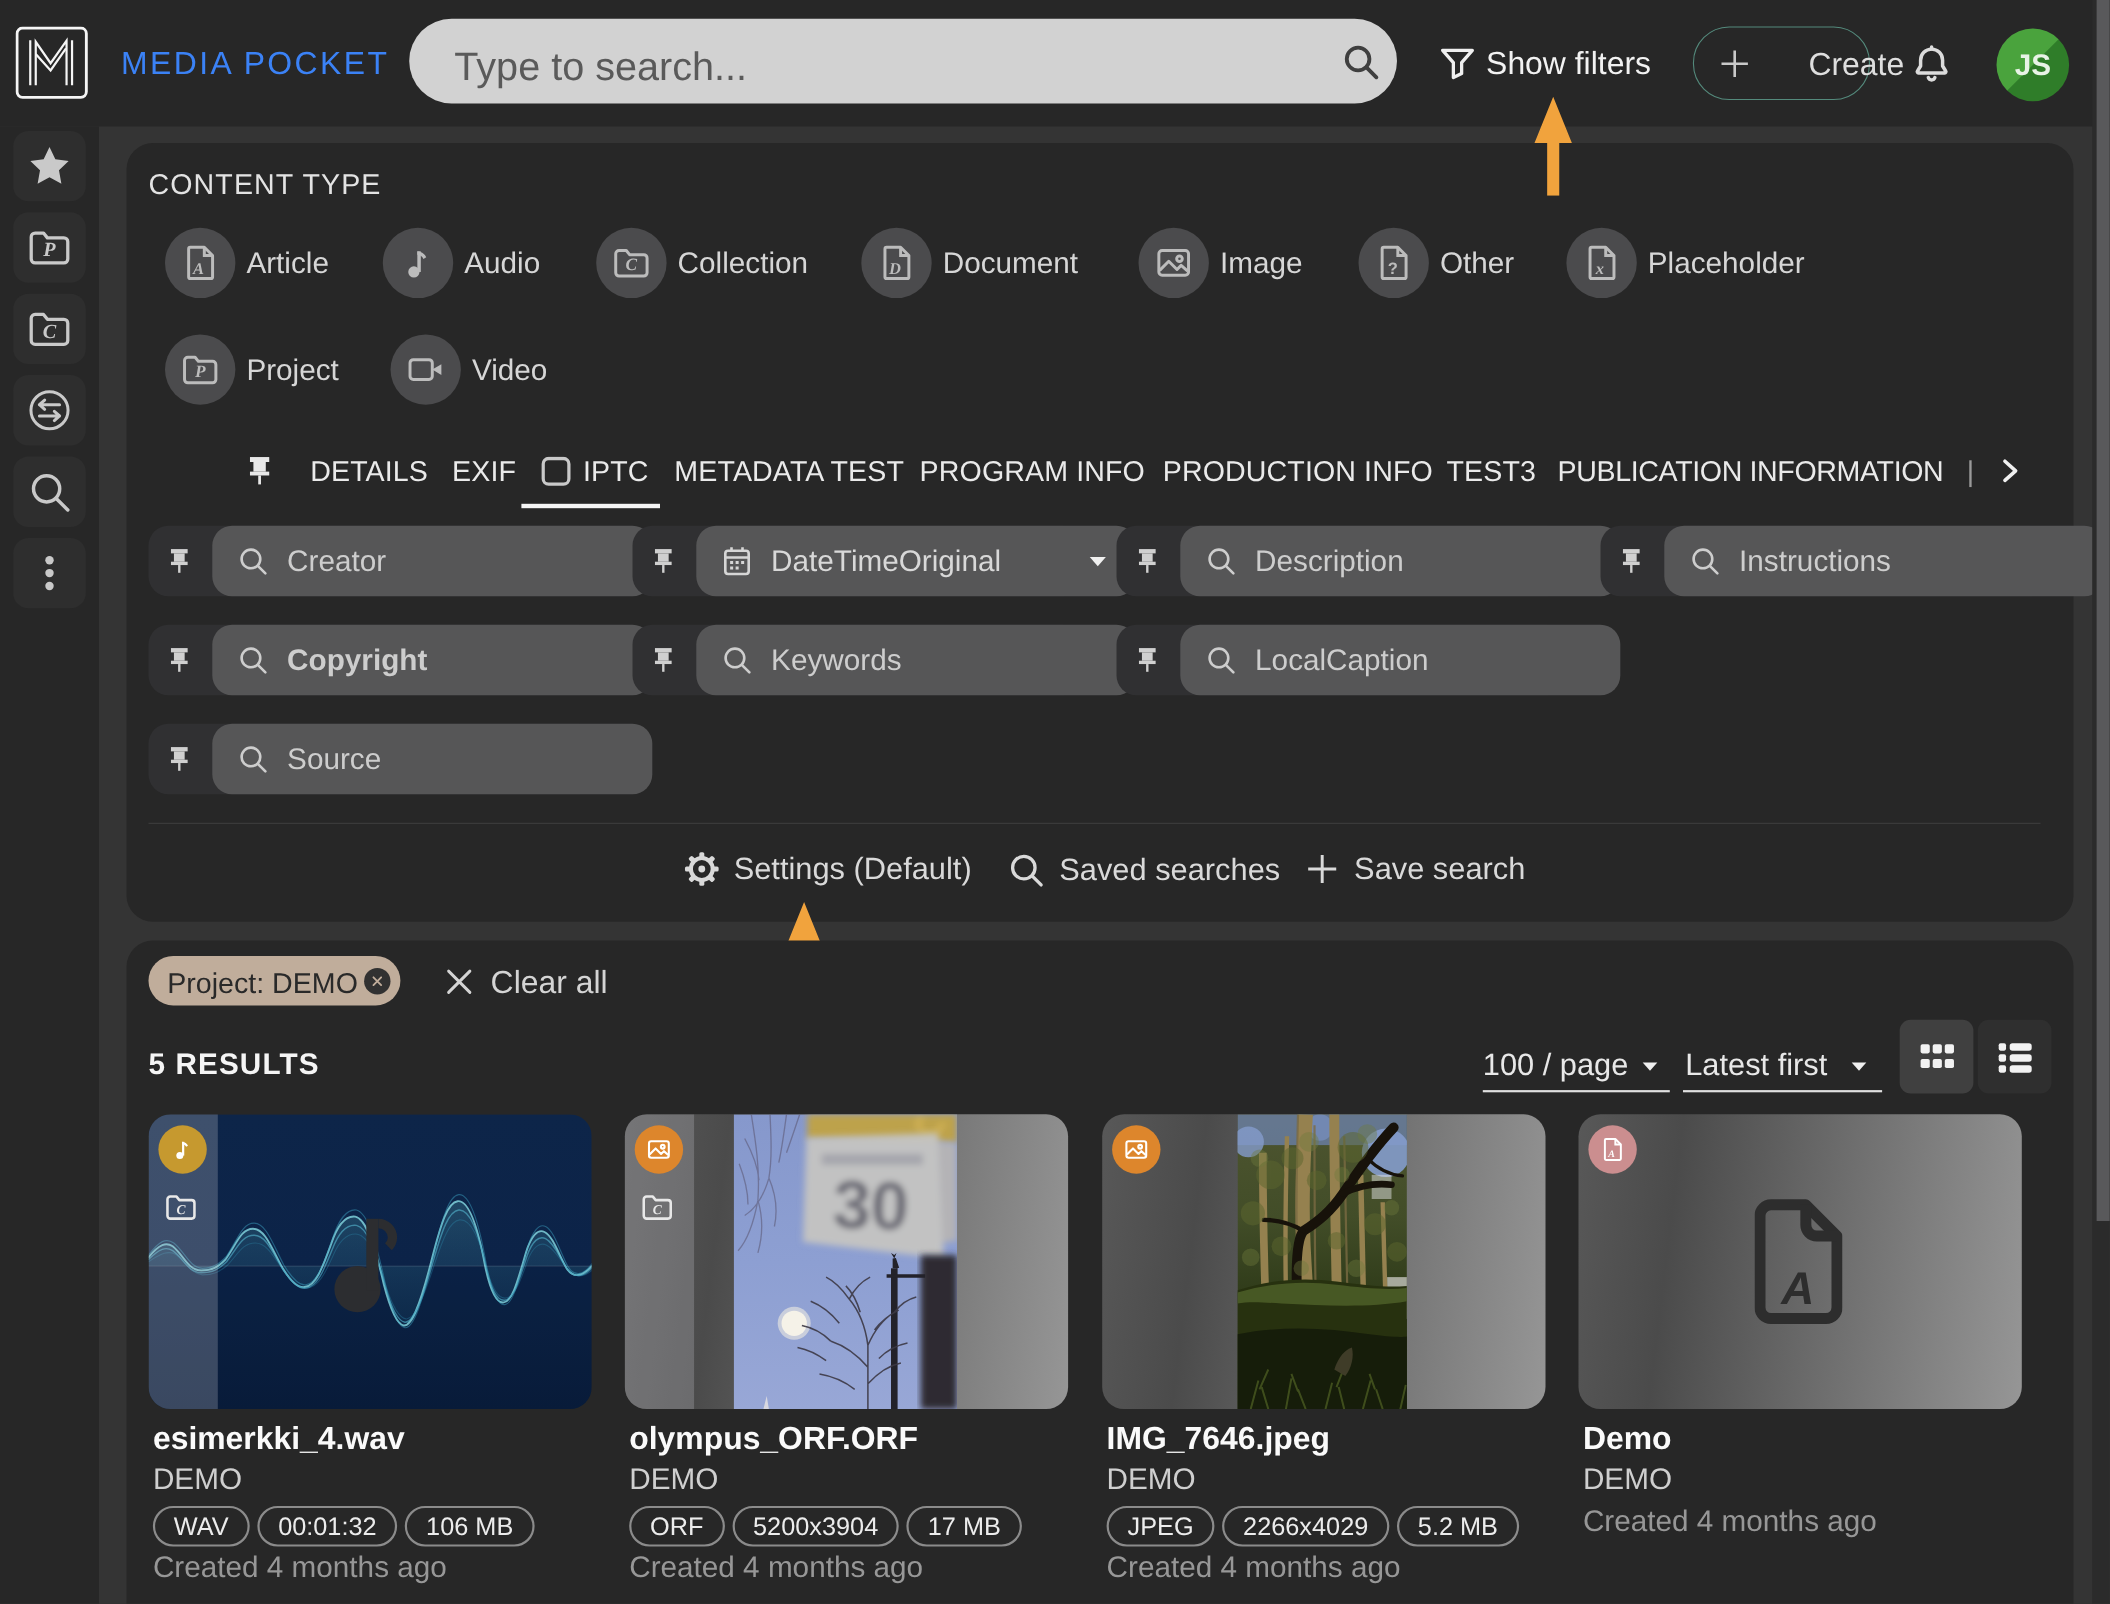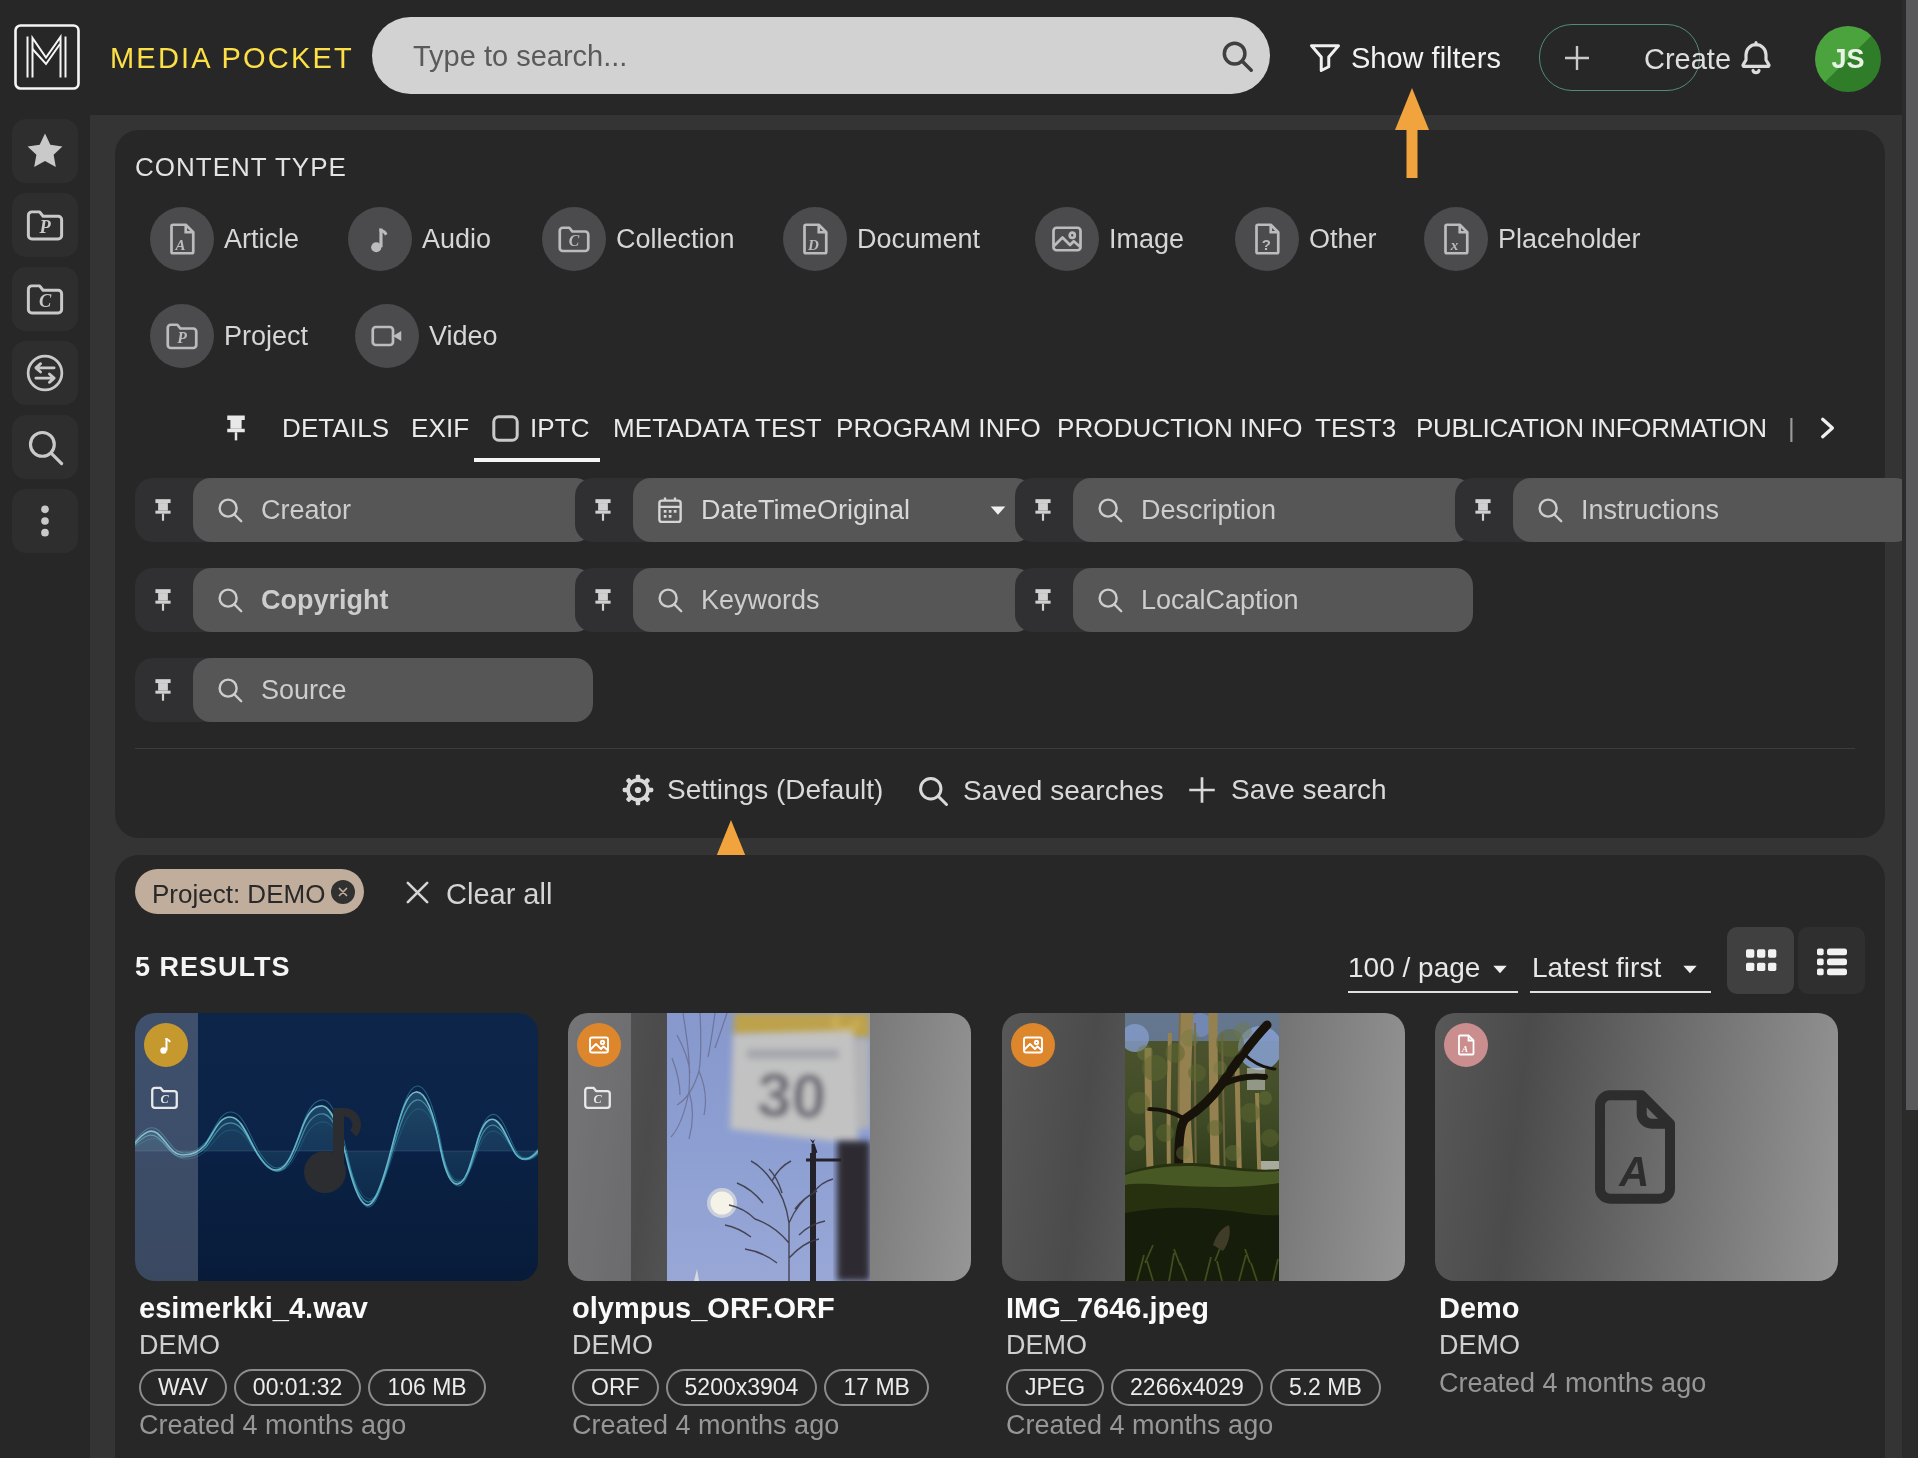--- a/index.html
+++ b/index.html
@@ -40,24 +40,24 @@
 
   <svg class="abs" style="left:14px;top:24px;" width="66" height="66" viewBox="0 0 66 66">
     <rect x="1.5" y="1.5" width="63" height="63" rx="5" fill="none" stroke="#f5f5f5" stroke-width="2.6"></rect>
     <g stroke="#f5f5f5" stroke-width="2" fill="none">
       <path d="M13.5 12.5 V53.5"></path>
       <path d="M18.5 53.5 V14 L32 33.5 46.5 13 V53.5"></path>
       <path d="M18.5 25 L32 40 46 20"></path>
       <path d="M51.5 12.5 V53.5"></path>
     </g>
   </svg>
-  <div class="abs" style="left:110px;top:42px;font-size:29px;letter-spacing:2.2px;color:#fde047;">MEDIA POCKET</div>
+  <div class="abs" style="left:110px;top:42px;font-size:29px;letter-spacing:2.2px;color:#3b82f6;">MEDIA POCKET</div>
 
   <div class="abs" style="left:372px;top:17px;width:898px;height:77px;background:#d2d2d2;border-radius:39px;"></div>
-  <div class="abs" style="left:413px;top:40px;font-size:29px;color:#5a5a5a;">Type to search...</div>
+  <div class="abs" style="left:413px;top:40px;font-size:36px;color:#5a5a5a;">Type to search...</div>
   <svg class="abs" style="left:1218px;top:37px;" width="38" height="38" viewBox="0 0 24 24" fill="none" stroke="#3f3f3f" stroke-width="2.2">
       <circle cx="10.5" cy="10.5" r="6.5"></circle>
       <path d="M15.3 15.3 L21 21" stroke-linecap="round"></path>
     </svg>
 
   <svg class="abs" style="left:1307px;top:39px;" width="36" height="36" viewBox="0 0 24 24" fill="none" stroke="#f0f0f0" stroke-width="2">
       <path d="M3 4.5 H21 L14.5 12 V18.5 L9.5 21 V12 Z" stroke-linejoin="round"></path>
     </svg>
   <div class="abs" style="left:1351px;top:42px;font-size:29px;font-weight:500;color:#f2f2f2;">Show filters</div>
 

